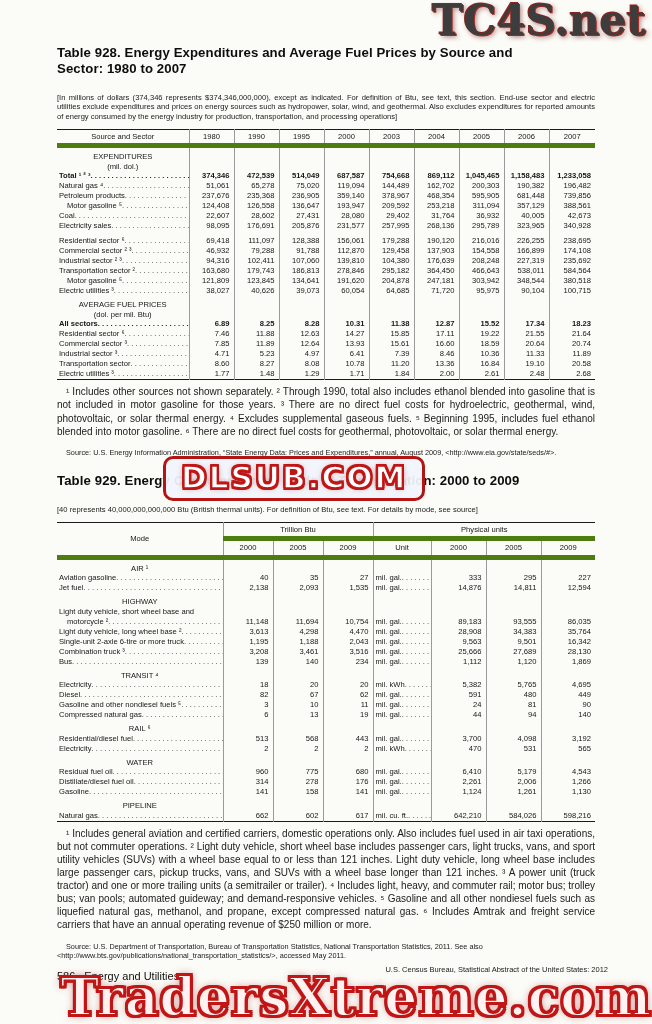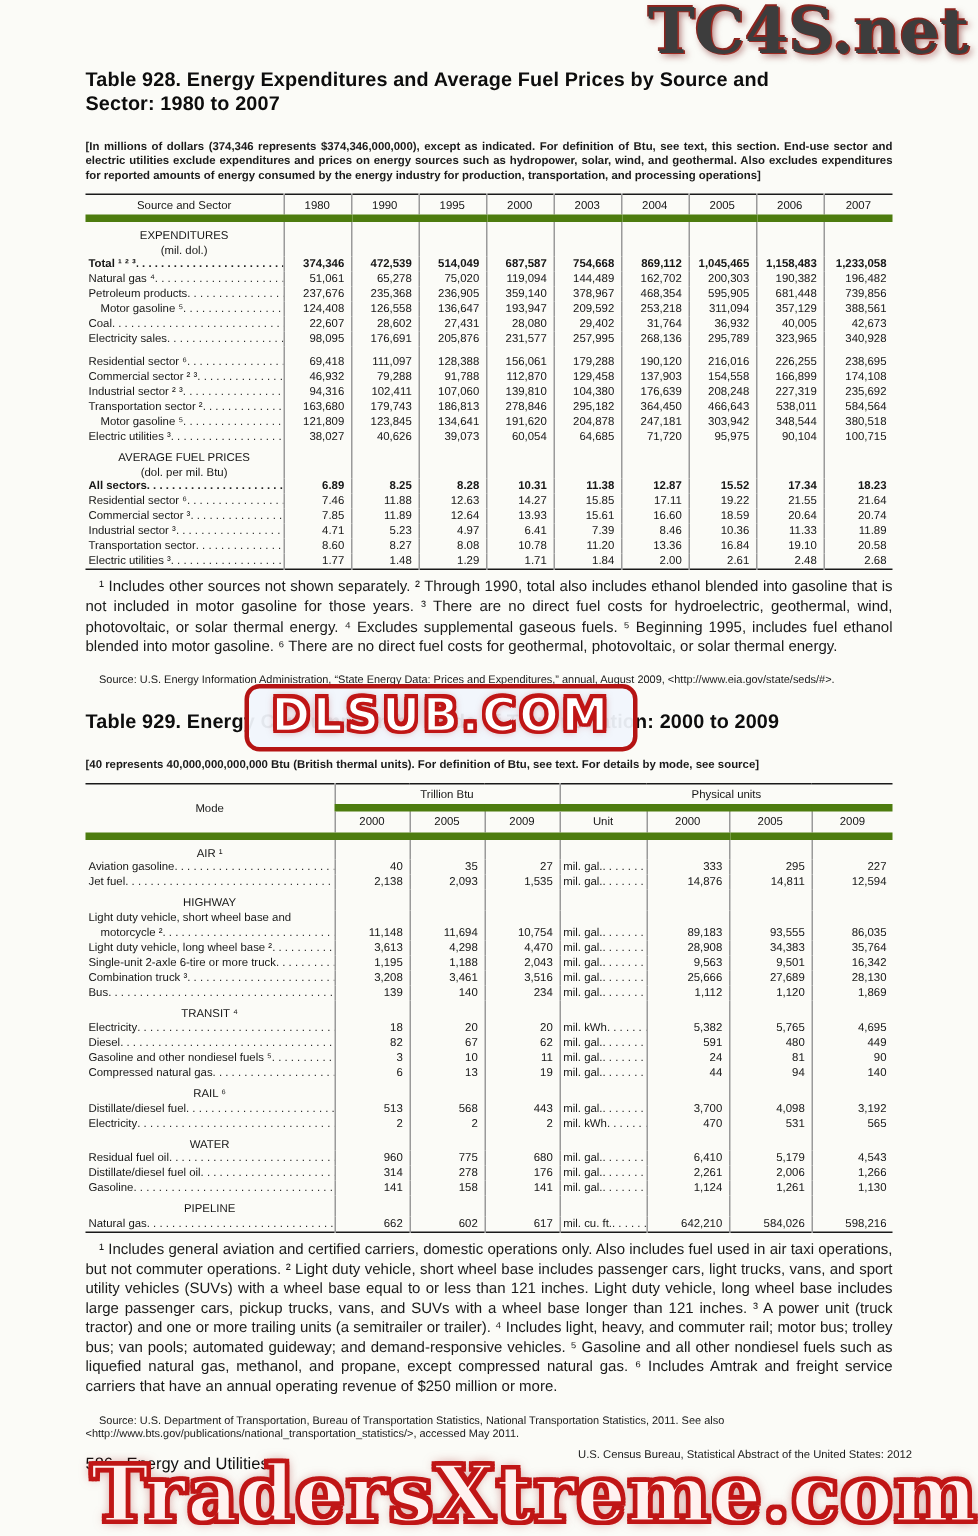--- a/index.html
+++ b/index.html
@@ -1,21 +1,21 @@
 <!DOCTYPE html>
 <html><head>
 <meta charset="utf-8">
 <style>
   html,body{margin:0;padding:0;}
   body{background:#8a8a8a;font-family:"Liberation Sans",sans-serif;}
   .page{position:relative;width:652px;height:1024px;margin:0 auto;background:#fbfbf7;overflow:hidden;color:#161616;}
   .content{position:relative;padding:36px 57px 0 57px;}
 
   .t-title{font-weight:700;font-size:13.2px;line-height:1.2;max-width:505px;letter-spacing:.1px;color:#0d0d0d;}
-  .t-note{font-size:7.6px;line-height:1.27;text-align:justify;margin-top:16px;color:#1a1a1a;font-weight:bold;}
+  .t-note{font-size:7.6px;line-height:1.27;text-align:justify;margin-top:16px;color:#1a1a1a;}
   .t929-block{margin-top:16px;}
 
   table.dtable{border-collapse:collapse;table-layout:fixed;width:538px;margin-top:7px;font-size:7.6px;
     border-top:1.4px solid #1a1a1a;border-bottom:1.4px solid #1a1a1a;}
   .dtable th{font-weight:400;text-align:center;vertical-align:middle;padding:2px 1px;border-bottom:5px solid #4d7c0f;line-height:1.2;}
   .dtable th.num,.dtable td.num,.dtable th.unit,.dtable td.unitc{border-left:1px solid #9a9a9a;}
   .dtable td{vertical-align:bottom;padding:0;line-height:1.32;}
   .dtable td.num{text-align:right;padding-right:4px;}
   .dtable td.unitc{text-align:left;}
   .dtable tr.bold td{font-weight:700;}
@@ -737,21 +737,21 @@
               <td class="num"></td>
               <td class="num"></td>
               <td class="unitc"></td>
               <td class="num"></td>
               <td class="num"></td>
               <td class="num"></td>
             </tr>
             <tr class="data">
               <td class="stub">
                 <div class="lead">
-                  <span class="lt">Distillate/diesel fuel</span>
+                  <span class="lt">Residential/diesel fuel</span>
                   <span class="dots"></span>
                 </div>
               </td>
               <td class="num">513</td>
               <td class="num">568</td>
               <td class="num">443</td>
               <td class="unitc">
                 <div class="lead">
                   <span class="lt">mil. gal.</span>
                   <span class="dots"></span>

